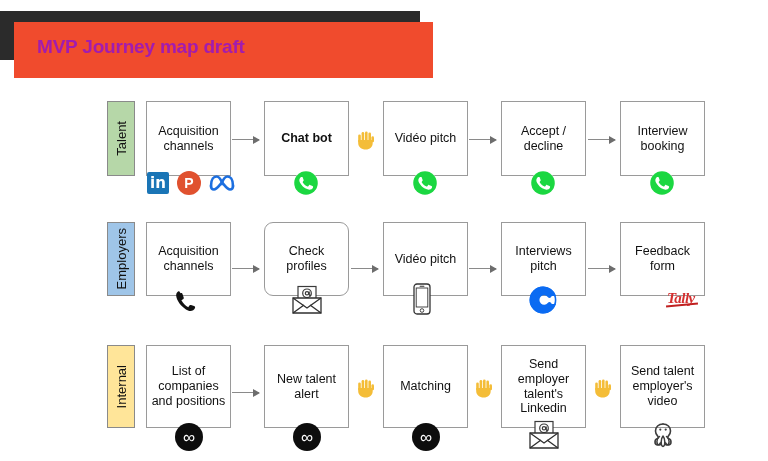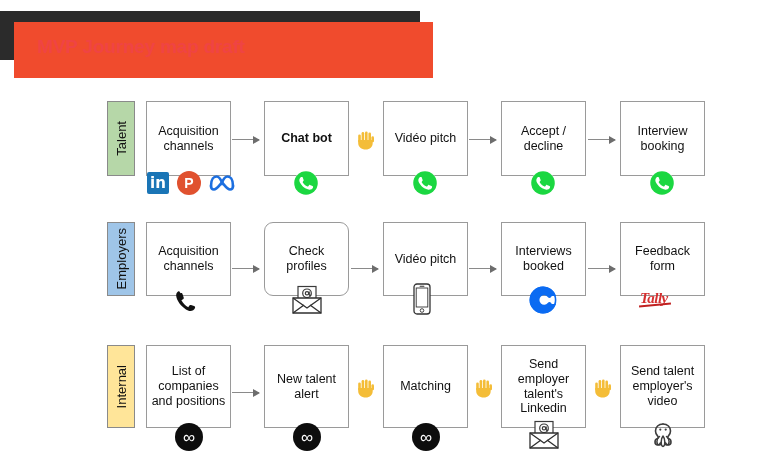--- a/index.html
+++ b/index.html
@@ -15,21 +15,21 @@
   .hdr-dark{
     position:absolute;left:0;top:11px;width:420px;height:49px;
     background:#2b2b2b;
   }
   .hdr-red{
     position:absolute;left:14px;top:22px;width:419px;height:56px;
     background:#f04b2d;
   }
   .hdr-title{
     position:absolute;left:37px;top:36px;
-    font-size:19px;font-weight:bold;color:#ef4444;
+    font-size:19px;font-weight:bold;color:#a21caf;
     letter-spacing:-0.2px;
     white-space:nowrap;
   }
 
   
   .rowlabel{
     position:absolute;
     width:28px;
     border:1px solid #8a8a8a;
     box-sizing:border-box;
@@ -216,21 +216,21 @@
 <div class="node r2" style="left:146px;top:222px;">
   <div class="lbl">Acquisition channels</div>
 </div>
 <div class="node r2" style="left:264px;top:222px;border-radius:9px;">
   <div class="lbl">Check profiles</div>
 </div>
 <div class="node r2" style="left:383px;top:222px;">
   <div class="lbl">Vidéo pitch</div>
 </div>
 <div class="node r2" style="left:501px;top:222px;">
-  <div class="lbl">Interviews booked</div>
+  <div class="lbl">Interviews pitch</div>
 </div>
 <div class="node r2" style="left:620px;top:222px;">
   <div class="lbl">Feedback form</div>
 </div>
 
 <div class="arrow" style="left:232px;top:268px;width:27px;"></div>
 <div class="arrow" style="left:351px;top:268px;width:27px;"></div>
 <div class="arrow" style="left:469px;top:268px;width:27px;"></div>
 <div class="arrow" style="left:588px;top:268px;width:27px;"></div>
 
@@ -258,21 +258,21 @@
     <rect x="7.5" y="2.8" width="5" height="0.9" rx="0.45" fill="#333"></rect>
   </svg>
 </div>
 <div class="icon-wrap" style="left:527px;top:284px;">
   <svg width="32" height="32" viewBox="0 0 32 32">
     <path d="M16 2.5 A13.5 13.5 0 1 0 16 29.5 A13.5 13.5 0 0 0 29 20 L23.5 20 A8 8 0 1 1 23.5 12 L29 12 A13.5 13.5 0 0 0 16 2.5 Z" fill="#0b6bf2"></path>
     <circle cx="16" cy="16" r="12.6" fill="none" stroke="#0b6bf2" stroke-width="1.6"></circle>
     <path d="M22.5 11.5 a7 7 0 1 0 0 9" fill="none" stroke="#0b6bf2" stroke-width="4.6" stroke-linecap="round"></path>
   </svg>
 </div>
-<div class="icon-wrap" style="left:640px;top:290px;">
+<div class="icon-wrap" style="left:667px;top:290px;">
   <div class="ic-tally">Tally</div>
 </div>
 
 <div class="rowlabel rl-internal">
   <span>Internal</span>
 </div>
 
 <div class="node r3" style="left:146px;top:345px;">
   <div class="lbl">List of companies and positions</div>
 </div>

